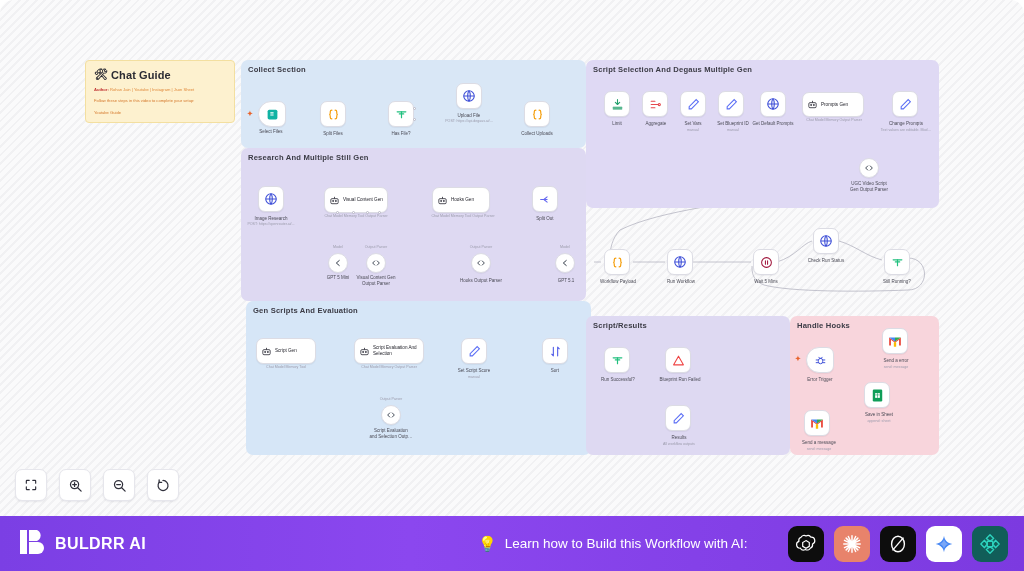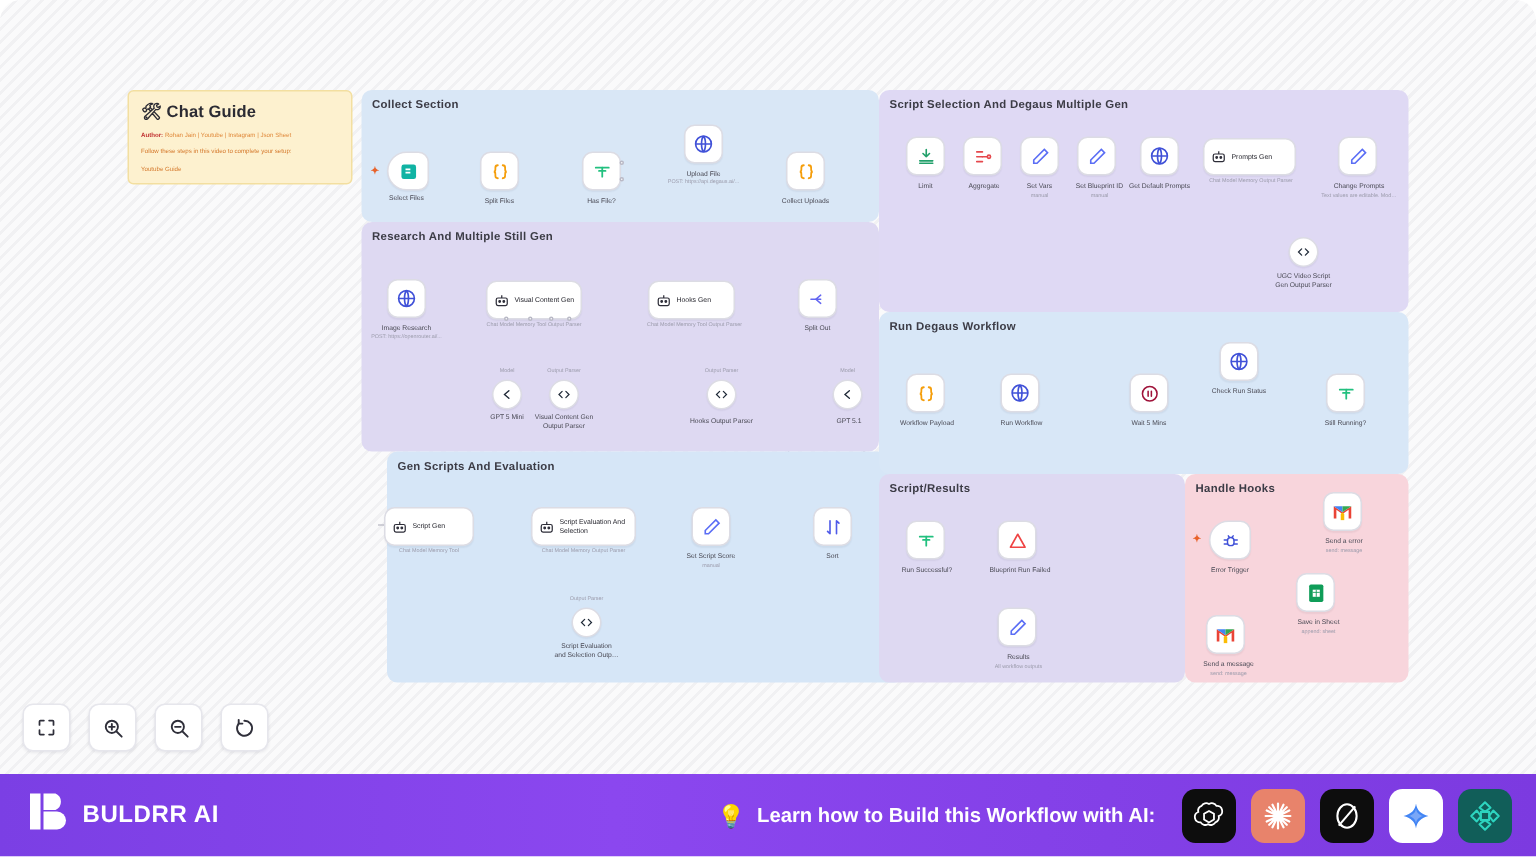--- a/index.html
+++ b/index.html
@@ -41,21 +41,21 @@
   .grp {
     position: absolute; border-radius: 7px;
   }
   .grp-label {
     position: absolute; left: 7px; top: 5px;
     font-size: 7.6px; font-weight: bold; color: #3c3c46; letter-spacing: .2px;
   }
 
   .g-upload   { left:241px; top:60px;  width:345px; height:88px;  background:#d9e7f6; }
   .g-research { left:241px; top:148px; width:345px; height:153px; background:#ded9f2; }
-  .g-scripts  { left:258px; top:301px; width:345px; height:154px; background:#d6e6f7; }
+  .g-scripts  { left:246px; top:301px; width:345px; height:154px; background:#d6e6f7; }
   .g-script-sel{left:586px; top:60px;  width:353px; height:148px; background:#dfd9f4; }
   .g-degaus   { left:586px; top:208px; width:353px; height:108px; background:#d8e7f7; }
   .g-output   { left:586px; top:316px; width:204px; height:139px; background:#ded9f2; }
   .g-error    { left:790px; top:316px; width:149px; height:139px; background:#f8d5dc; }
 
   
   .node {
     position: absolute;
     background: #fff; border: 1px solid #dcdce4; border-radius: 7px;
     display: flex; align-items: center; justify-content: center;
@@ -102,21 +102,21 @@
 
   
   .banner {
     position:absolute; left:0; top:516px; width:1024px; height:55px;
     background: linear-gradient(90deg,#7b3fe4 0%,#8b47ef 40%,#7c3ae0 100%);
     display:flex; align-items:center;
   }
   .brand { display:flex; align-items:center; gap:9px; margin-left:20px; }
   .brand-name { color:#fff; font-size:16px; font-weight:bold; letter-spacing:.4px; }
   .cta { position:absolute; left:478px; display:flex; align-items:center; gap:8px; }
-  .cta-text { color:#fff; font-size:13.5px; font-weight:bold; }
+  .cta-text { color:#fff; font-size:13.5px; font-weight:normal; }
   .ai-icons { position:absolute; right:16px; display:flex; gap:10px; }
   .ai-ic { width:36px; height:36px; border-radius:9px; display:flex; align-items:center; justify-content:center; cursor:pointer; }
 </style>
 </head>
 <body>
 
 <div id="root">
 
   <div class="canvas">
 
@@ -499,23 +499,20 @@
     <div class="cnode" style="left:859px; top:158px;">
       <span class="node-icon">
         <svg width="10" height="10" viewBox="0 0 24 24" fill="none" stroke="#1f2937" stroke-width="2" stroke-linecap="round">
             <path d="M9 7l-5 5 5 5M15 7l5 5-5 5"></path>
           </svg>
       </span>
     </div>
     <div class="lbl" style="left:838px; top:181px; width:62px;">UGC Video Script
 Gen Output Parser</div>
 
-    <div class="grp g-degaus">
-      <div class="grp-label">Run Degaus Workflow</div>
-    </div>
 
     <div class="node sq" style="left:604px; top:249px;">
       <span class="node-icon">
         <svg width="13" height="13" viewBox="0 0 24 24" fill="none" stroke="#f59e0b" stroke-width="2.2" stroke-linecap="round">
             <path d="M9 4c-2 0-3 1-3 3v2c0 2-1 3-2 3 1 0 2 1 2 3v2c0 2 1 3 3 3"></path>
             <path d="M15 4c2 0 3 1 3 3v2c0 2 1 3 2 3-1 0-2 1-2 3v2c0 2-1 3-3 3"></path>
           </svg>
       </span>
     </div>
     <div class="lbl" style="left:590px; top:279px; width:56px;">Workflow Payload</div>

